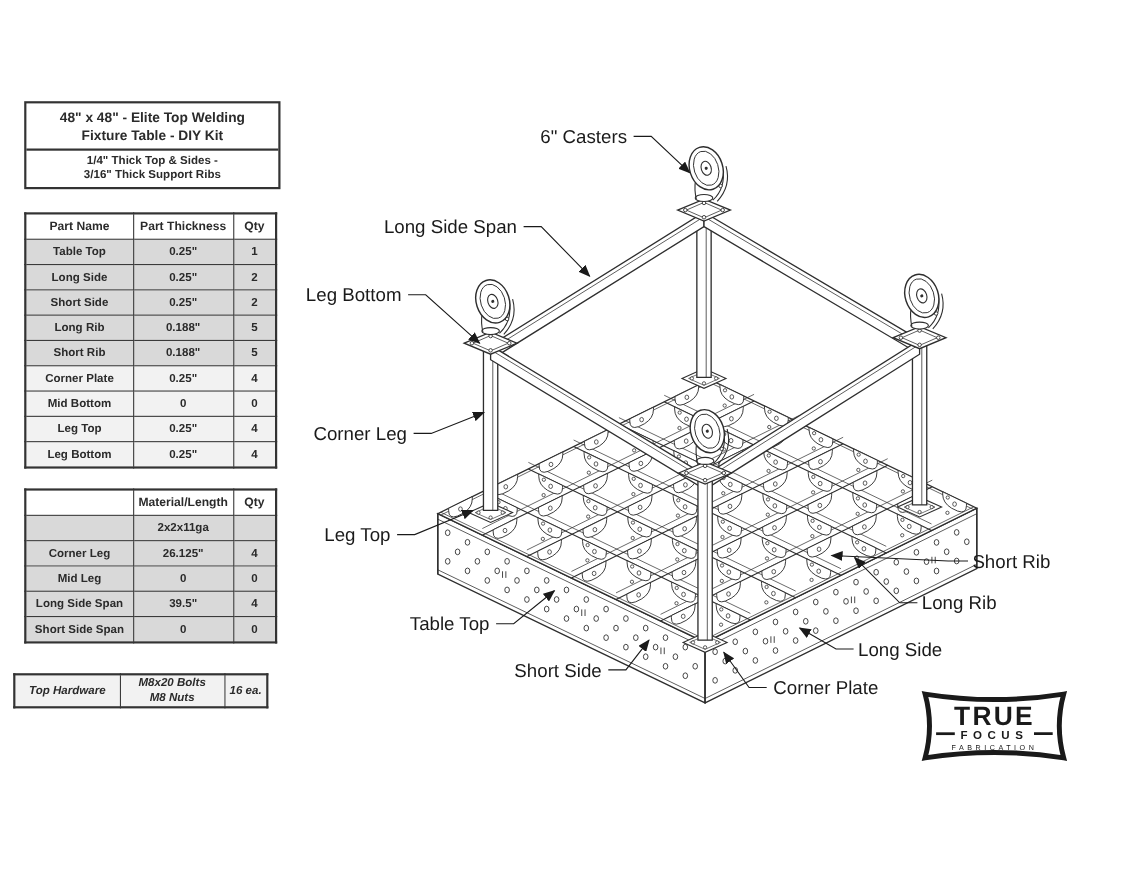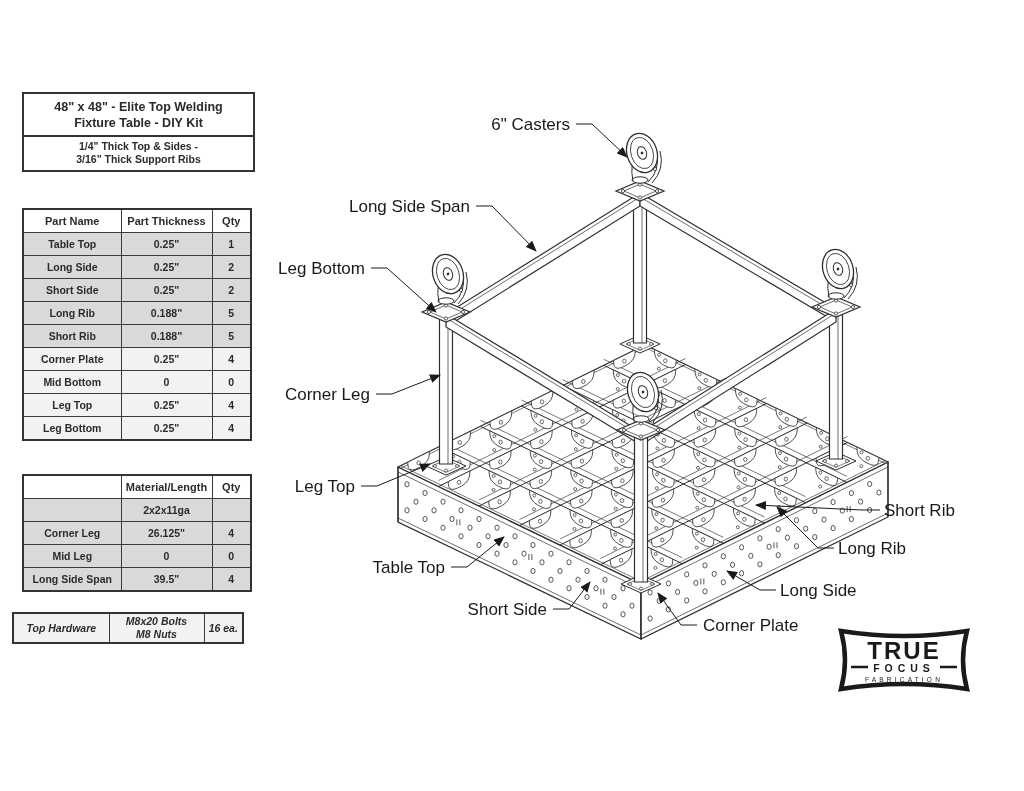--- a/index.html
+++ b/index.html
@@ -33,21 +33,21 @@
     <div class="tb-main">
       <div>48" x 48" - Elite Top Welding</div>
       <div>Fixture Table - DIY Kit</div>
     </div>
     <div class="tb-sub">
       <div>1/4" Thick Top &amp; Sides -</div>
       <div>3/16" Thick Support Ribs</div>
     </div>
   </div>
 
-  <table class="spec" id="parts" style="left:22px;top:208px;border-radius:21px;">
+  <table class="spec" id="parts" style="left:22px;top:193px;border-radius:21px;">
     <colgroup>
         <col style="width:98px">
         <col style="width:91px">
         <col style="width:39px">
       </colgroup>
     <tbody>
         <tr>
       <th>Part Name</th>
       <th>Part Thickness</th>
       <th>Qty</th>
@@ -93,21 +93,21 @@
           <td>4</td>
         </tr>
     <tr class="light">
           <td>Leg Bottom</td>
           <td>0.25"</td>
           <td>4</td>
         </tr>
   </tbody>
     </table>
 
-  <table class="spec" id="materials" style="left:22px;top:474px;">
+  <table class="spec" id="materials" style="left:22px;top:444px;">
     <colgroup>
         <col style="width:98px">
         <col style="width:91px">
         <col style="width:39px">
       </colgroup>
     <tbody>
         <tr>
       <th></th>
       <th>Material/Length</th>
       <th>Qty</th>
@@ -124,20 +124,25 @@
         </tr>
     <tr class="dark">
           <td>Mid Leg</td>
           <td>0</td>
           <td>0</td>
         </tr>
     <tr class="dark">
           <td>Long Side Span</td>
           <td>39.5"</td>
           <td>4</td>
+        </tr>
+    <tr class="dark">
+          <td>Short Side Span</td>
+          <td>0</td>
+          <td>0</td>
         </tr>
   </tbody>
     </table>
 
   <table class="spec" id="hardware" style="left:12px;top:612px;font-style:italic;">
     <colgroup>
         <col style="width:96px">
         <col style="width:95px">
         <col style="width:39px">
       </colgroup>

